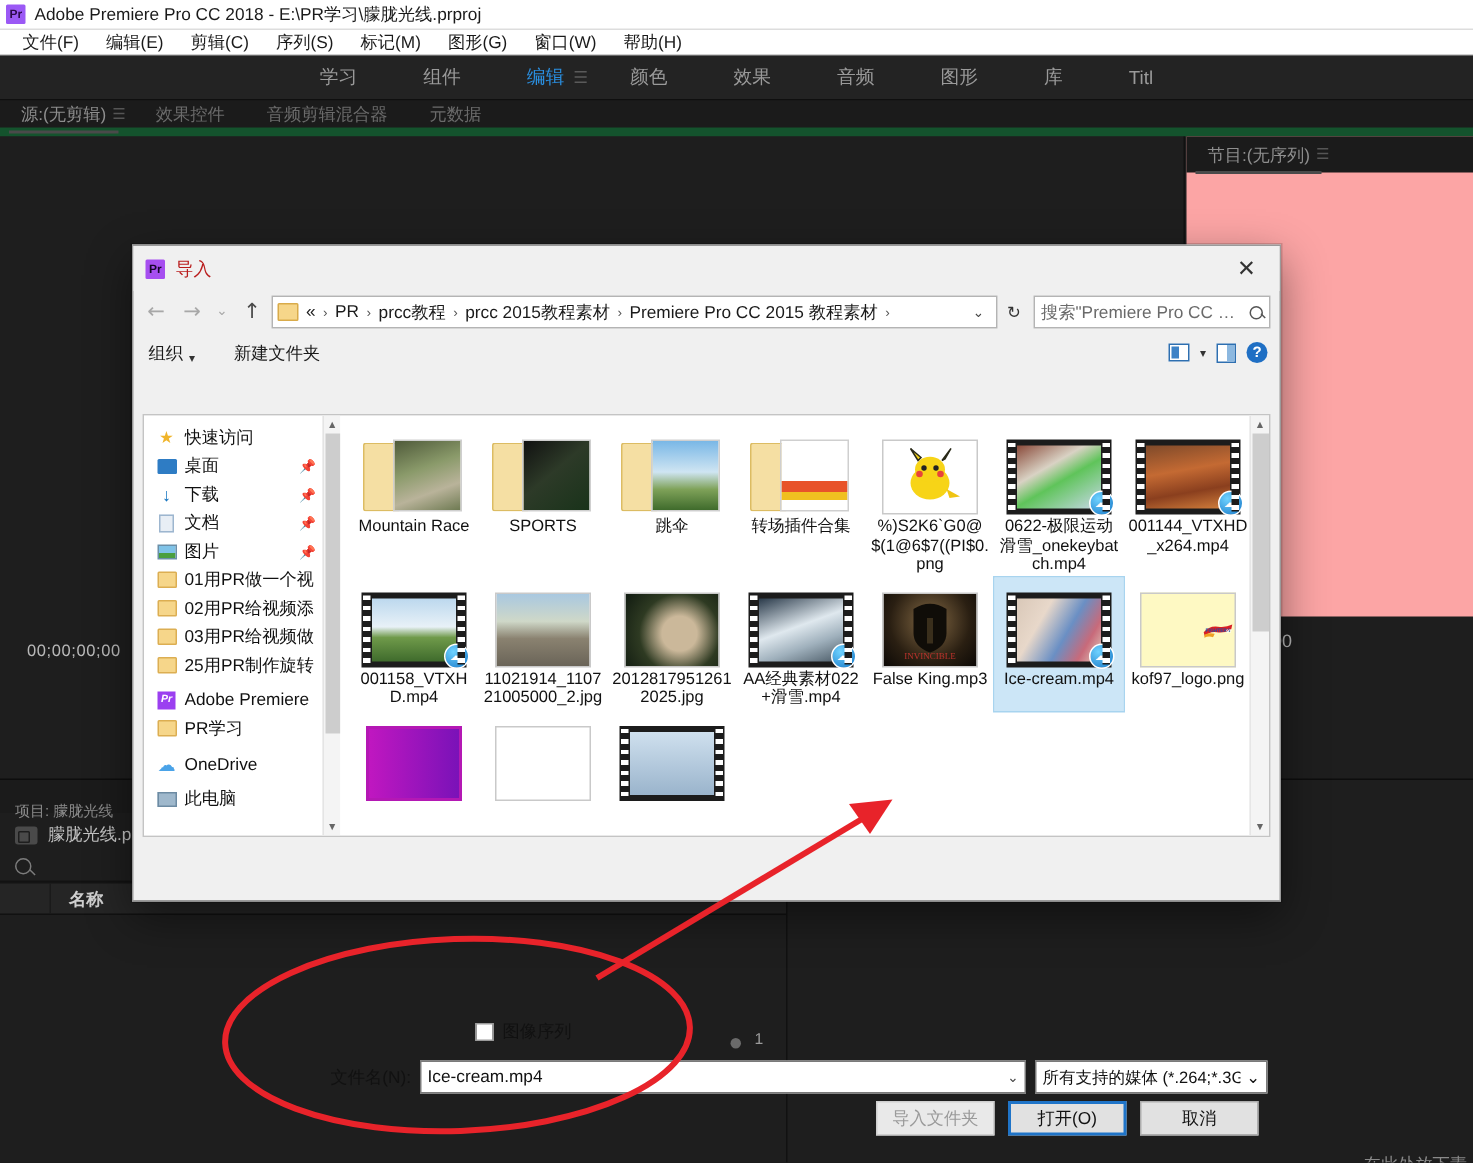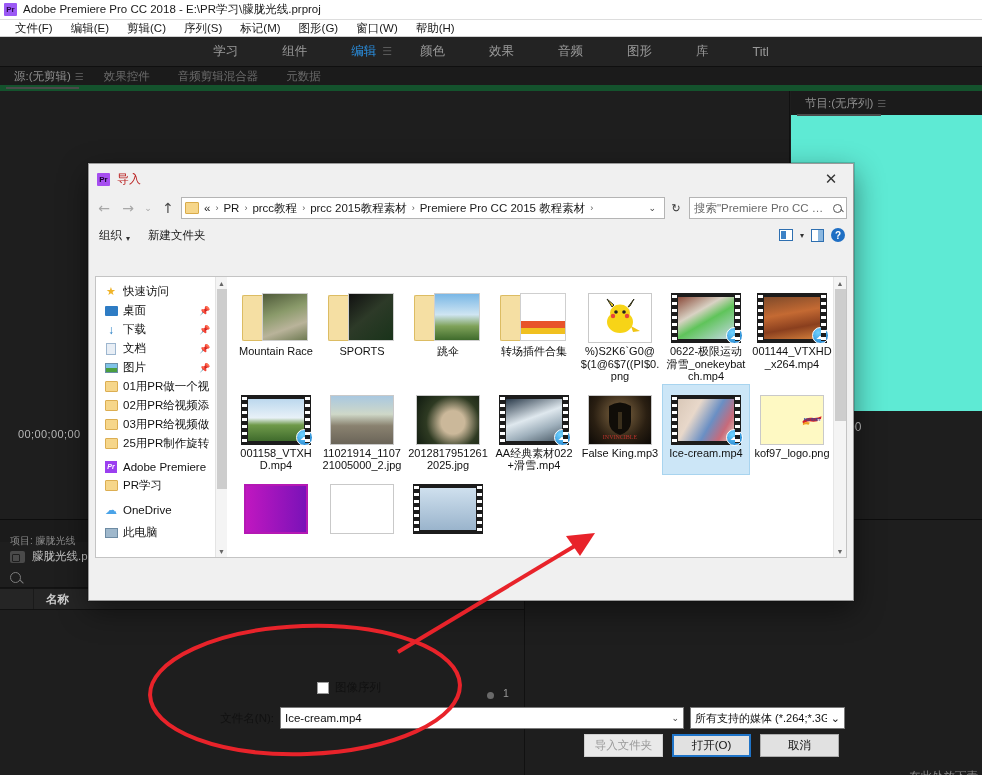--- a/index.html
+++ b/index.html
@@ -48,21 +48,21 @@
   .ptab.active { color:#8e8e8e; }
   .ptab.active::after {
     content:""; position:absolute; left:6px; right:6px; bottom:-5px; height:2px; background:#4a4a4a;
   }
   .ptab-sep { color:#555; font-size:10px; margin-left:-10px; padding-right:6px;}
 
   
   .editor { position:absolute; top:91px; left:0; right:0; bottom:0; }
 
   .left-top   { position:absolute; left:0; top:0; width:790px; height:320px; background:#1e1e1e; border-right:1px solid #111;}
-  .right-top  { position:absolute; left:791px; top:0; right:0; height:320px; background:#5eead4;}
+  .right-top  { position:absolute; left:791px; top:0; right:0; height:320px; background:#fca5a5;}
   .rt-tabrow  { height:24px; background:#1b1b1b; display:flex; align-items:center; }
   .timecode   { position:absolute; left:18px; top:337px; color:#b8b8b8; font-size:11px; letter-spacing:0.4px;}
   .timecode-r { position:absolute; left:838px; top:329px; color:#b8b8b8; font-size:12px;}
 
   .hsplit { position:absolute; left:0; right:0; top:428px; height:1px; background:#0d0d0d;}
 
   .project-panel { position:absolute; left:0; top:429px; width:525px; bottom:0; background:#1e1e1e; border-right:1px solid #111;}
   .pp-tabrow { height:22px; display:flex; align-items:center; background:#1b1b1b;}
   .pp-tab { color:#8a8a8a; font-size:10px; padding:0 10px;margin-top:19px;}
   .pp-crumb { display:flex; align-items:center; gap:7px; padding:7px 0 6px 10px; color:#c2c2c2; font-size:11.5px;}
@@ -107,21 +107,21 @@
   .refresh { width:18px;height:22px;display:flex;align-items:center;justify-content:center;color:#333;font-size:11px;}
   .searchbox {
     width:158px; height:22px; background:#fff; border:1px solid #b4b4b4; display:flex; align-items:center;
     padding:0 4px; font-size:11.5px; color:#555; gap:4px; margin-left:2px;
   }
   .searchbox .txt { flex:1; overflow:hidden; white-space:nowrap; text-overflow:ellipsis; color:#6a6a6a;}
   .smag { width:9px;height:9px;border:1.2px solid #555;border-radius:50%;position:relative;flex:none;}
   .smag::after{content:"";position:absolute;width:4px;height:1.2px;background:#555;transform:rotate(45deg);right:-3px;bottom:0;}
 
   .dlg-tools { height:26px; display:flex; align-items:center; padding:0 8px 0 10px; font-size:11.5px; color:#1a1a1a;}
-  .dlg-tools .tl { padding-right:18px; display:flex; align-items:flex-end; gap:4px;}
+  .dlg-tools .tl { padding-right:26px; display:flex; align-items:flex-end; gap:4px;}
   .caret { font-size:8px; color:#333;}
   .tools-right { margin-left:auto; display:flex; align-items:center; gap:7px;}
   .vicon { width:14px;height:12px;border:1.3px solid #2e6fb0; position:relative; background:#fff;}
   .vicon::before{content:"";position:absolute;left:1px;top:1px;width:5px;height:8px;background:#3d82c6;}
   .vicon2 { width:13px;height:13px;border:1.4px solid #2e6fb0; background:#fff; position:relative;}
   .vicon2::before{content:"";position:absolute;right:0;top:0;bottom:0;width:5px;background:#8cb8e0;}
   .helpicon { width:14px;height:14px;border-radius:50%; background:#1f6fc4; color:#fff; font-size:10px; display:flex;align-items:center;justify-content:center; font-weight:bold;}
 
   .dlg-body { position:absolute; left:6px; right:6px; top:112px; height:282px; background:#fff; border:1px solid #c4c4c4; display:flex; overflow:hidden;}
   .nav-pane { width:131px; background:#fff; position:relative; overflow:hidden; flex:none; border-right:0;}

